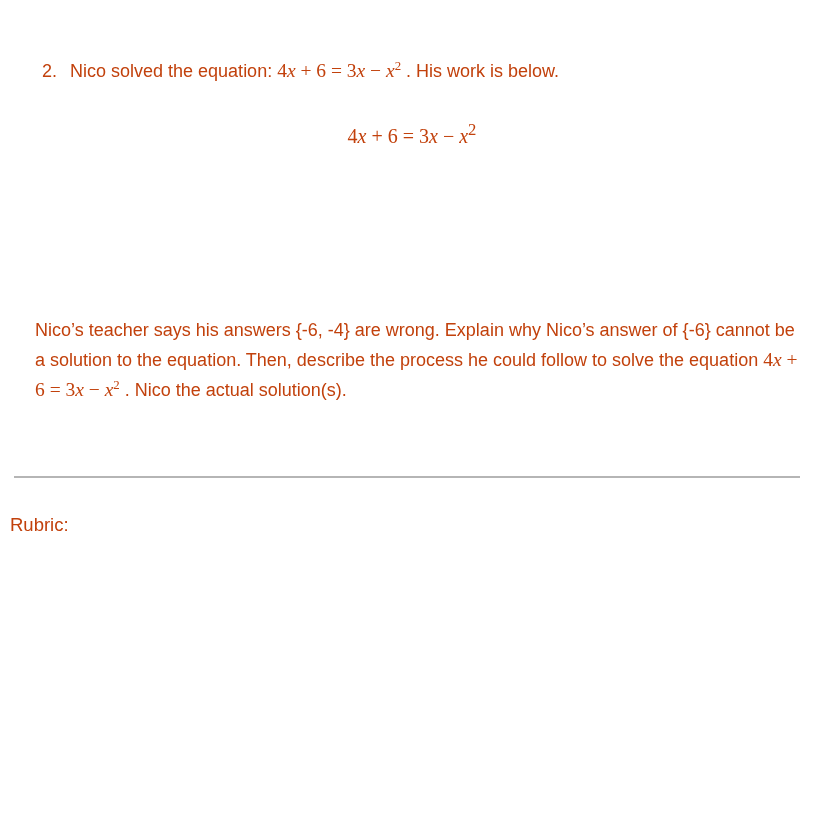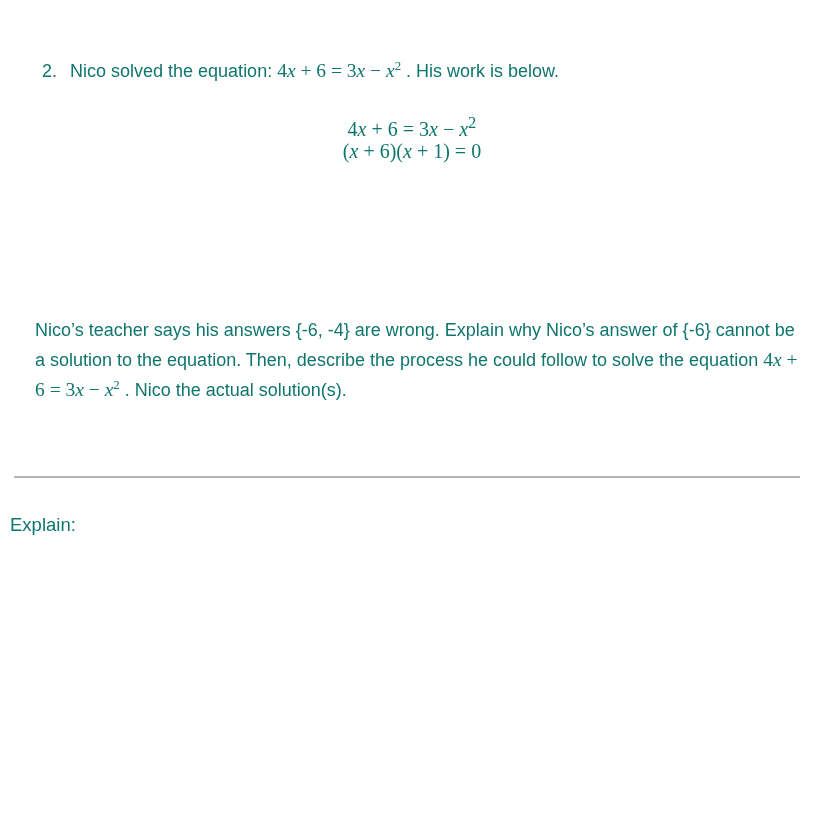--- a/index.html
+++ b/index.html
@@ -6,21 +6,21 @@
     margin: 0;
     padding: 0;
     background: #ffffff;
   }
   .page {
     position: relative;
     width: 828px;
     height: 828px;
     background: #ffffff;
     font-family: "Liberation Sans", sans-serif;
-    color: #0f766e;
+    color: #c2410c;
     overflow: hidden;
   }
   .heading {
     position: absolute;
     left: 42px;
     top: 58px;
     font-size: 18px;
     line-height: 26px;
     white-space: nowrap;
   }
@@ -43,21 +43,21 @@
   .work {
     position: absolute;
     left: 0;
     top: 112px;
     width: 824px;
     text-align: center;
   }
   .work-line {
     font-family: "Liberation Serif", serif;
     font-size: 20px;
-    line-height: 22px;
+    line-height: 35px;
     white-space: pre-wrap;
   }
   .work-line .rm {
     font-family: "Liberation Sans", sans-serif;
     font-style: normal;
     font-size: 18px;
   }
   .prompt {
     position: absolute;
     left: 35px;
@@ -85,24 +85,23 @@
 <body>
 
 <div class="page">
 
   <div class="heading">
     <span class="qnum">2.</span><span>Nico solved the equation: </span><span class="math">4<i>x</i> + 6 = 3<i>x</i> − <i>x</i><sup>2</sup></span><span> . His work is below.</span>
   </div>
 
   <div class="work">
     <div class="work-line">4<i>x</i> + 6 = 3<i>x</i> − <i>x</i><sup>2</sup></div>
-    <div class="work-line">(<i>x</i> + 6)(<i>x</i> + 1) = 0</div>
   </div>
 
   <div class="prompt">
     <span>Nico’s teacher says his answers {-6, -4} are wrong. Explain why Nico’s answer of {-6} cannot be a solution to the equation. Then, describe the process he could follow to solve the equation </span><span class="math">4<i>x</i> + 6 = 3<i>x</i> − <i>x</i><sup>2</sup></span><span> . Nico the actual solution(s).</span>
   </div>
 
   <div class="divider"></div>
 
-  <div class="rubric">Explain:</div>
+  <div class="rubric">Rubric:</div>
 
 </div>
 
 </body></html>

